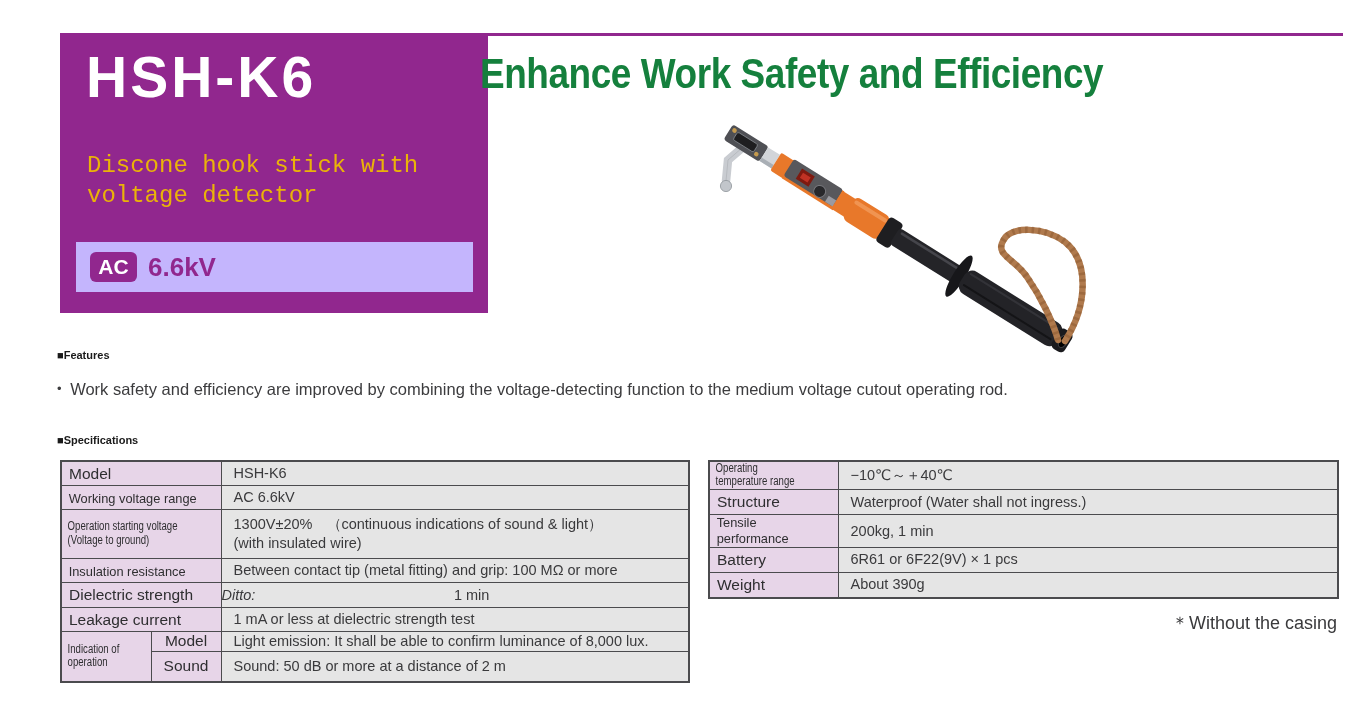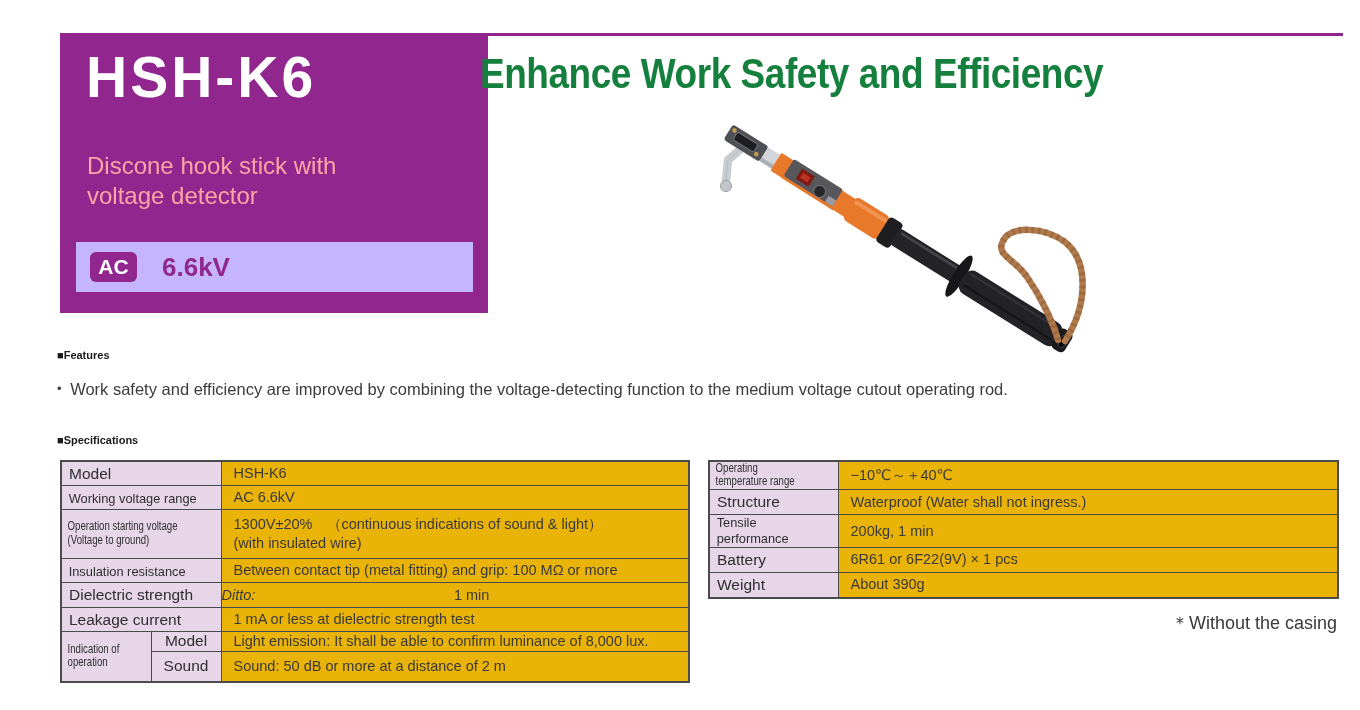--- a/index.html
+++ b/index.html
@@ -6,42 +6,42 @@
   body{width:1360px;height:710px;position:relative;overflow:hidden;
        font-family:"Liberation Sans","DejaVu Sans",sans-serif;
        -webkit-font-smoothing:antialiased;}
   .abs{position:absolute;}
 
   
   .top-rule{left:60px;top:33px;width:1283px;height:3px;background:#91278E;}
   .product-card{left:60px;top:33px;width:428px;height:280px;background:#91278E;}
   .card-title{left:26px;top:16px;color:#fff;font-size:57px;font-weight:bold;
               letter-spacing:3px;line-height:1;}
-  .card-desc{left:27px;top:118px;color:#fca5a5;font-size:24px;line-height:30px;
-             white-space:pre-line;font-weight:400;}
+  .card-desc{left:27px;top:118px;color:#eab308;font-size:24px;line-height:30px;
+             white-space:pre-line;font-weight:400;font-family:Liberation Mono, monospace;}
   .badge-bar{left:16px;top:209px;width:397px;height:50px;background:#c4b5fd;
              display:flex;align-items:center;}
   .ac-badge{display:inline-flex;align-items:center;justify-content:center;
             margin-left:14px;width:47px;height:30px;background:#91278E;
             border-radius:6px;color:#fff;font-weight:bold;font-size:21px;}
-  .kv-text{margin-left:25px;color:#91278E;font-weight:bold;font-size:26px;}
+  .kv-text{margin-left:11px;color:#91278E;font-weight:bold;font-size:26px;}
 
   
   .headline{left:480px;top:50px;color:#15803d;font-size:42px;font-weight:bold;
             letter-spacing:-0.5px;white-space:nowrap;}
   .headline .squeeze{display:inline-block;transform:scaleX(.88);transform-origin:0 50%;}
 
   
   .sec-head{color:#1A1A1A;font-size:11px;font-weight:bold;}
   .feature-line{left:57px;top:380px;font-size:16.5px;color:#3C3C3E;white-space:nowrap;}
   .feature-line .dot{font-size:13px;vertical-align:2px;margin-right:4px;}
 
   
   .spec-table{position:absolute;border-collapse:collapse;table-layout:fixed;
-              background:#eab308;border:2px solid #4B4B4E;}
+              background:#e5e5e5;border:2px solid #4B4B4E;}
   .spec-table td{border:1px solid #4B4B4E;padding:0;vertical-align:middle;overflow:hidden;}
   td.lbl{background:#E7D5E8;}
   .lbl-txt{display:inline-block;transform-origin:0 50%;font-size:15.5px;color:#2E2E30;
            padding-left:7px;line-height:1.12;white-space:pre-line;}
   .lbl-txt.sm{font-size:13.5px;transform:scaleX(.95);}
   .lbl-txt.xs{font-size:12px;transform:scaleX(.8);white-space:pre-line;}
   td.sub-lbl{background:#E7D5E8;text-align:center;}
   td.sub-lbl .lbl-txt{padding-left:0;transform-origin:50% 50%;}
   td.val{font-size:14.5px;color:#3A3A3C;}
   .val-txt{display:block;padding-left:12px;line-height:1.3;white-space:pre-line;}

